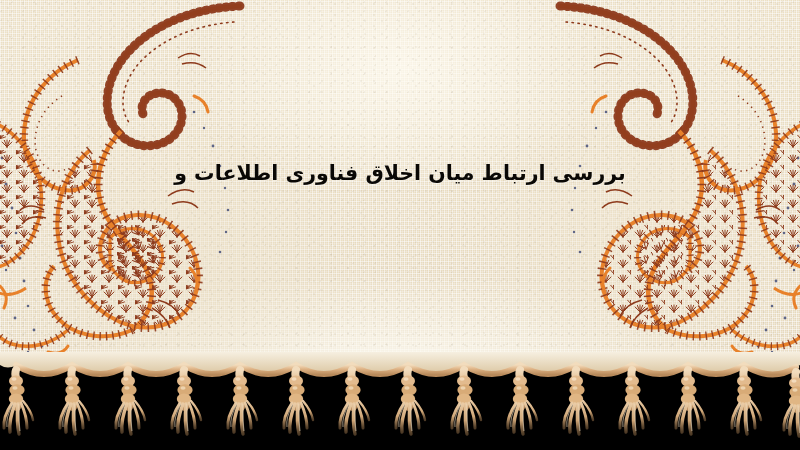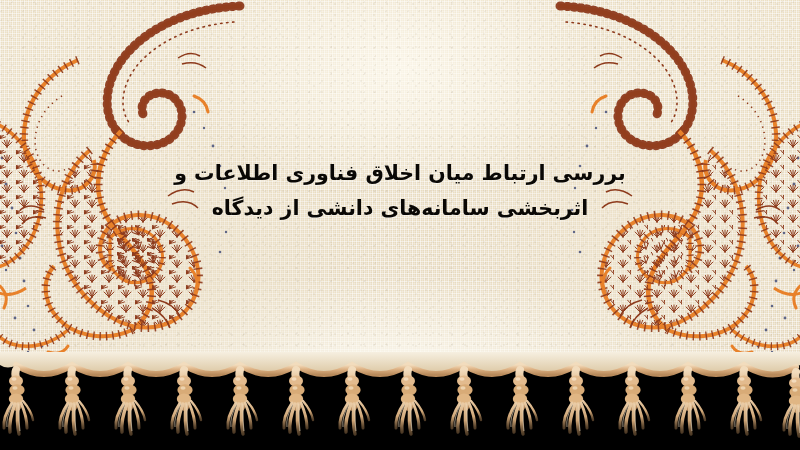--- a/index.html
+++ b/index.html
@@ -321,21 +321,20 @@
         <path d="M 18,286 q 10,10 4,22"></path>
         <path d="M 212,96 q 12,4 14,16"></path>
         <path d="M 208,268 q 10,10 6,22"></path>
         <path d="M 66,352 q 14,4 20,-6"></path>
       </g>
     </svg>
   </div>
 
   <div class="title-block">
     <div class="title-line">بررسی ارتباط میان اخلاق فناوری اطلاعات و</div>
-    <div class="title-line">اثربخشی سامانه‌های دانشی از دیدگاه</div>
   </div>
 
   <div class="fringe">
     <svg viewBox="0 0 800 98" aria-hidden="true">
       <defs>
         <linearGradient id="cordG" x1="0" y1="0" x2="0" y2="1">
           <stop offset="0%" stop-color="#f2dcbd"></stop>
           <stop offset="45%" stop-color="#ddb183"></stop>
           <stop offset="100%" stop-color="#b88a5b"></stop>
         </linearGradient>

